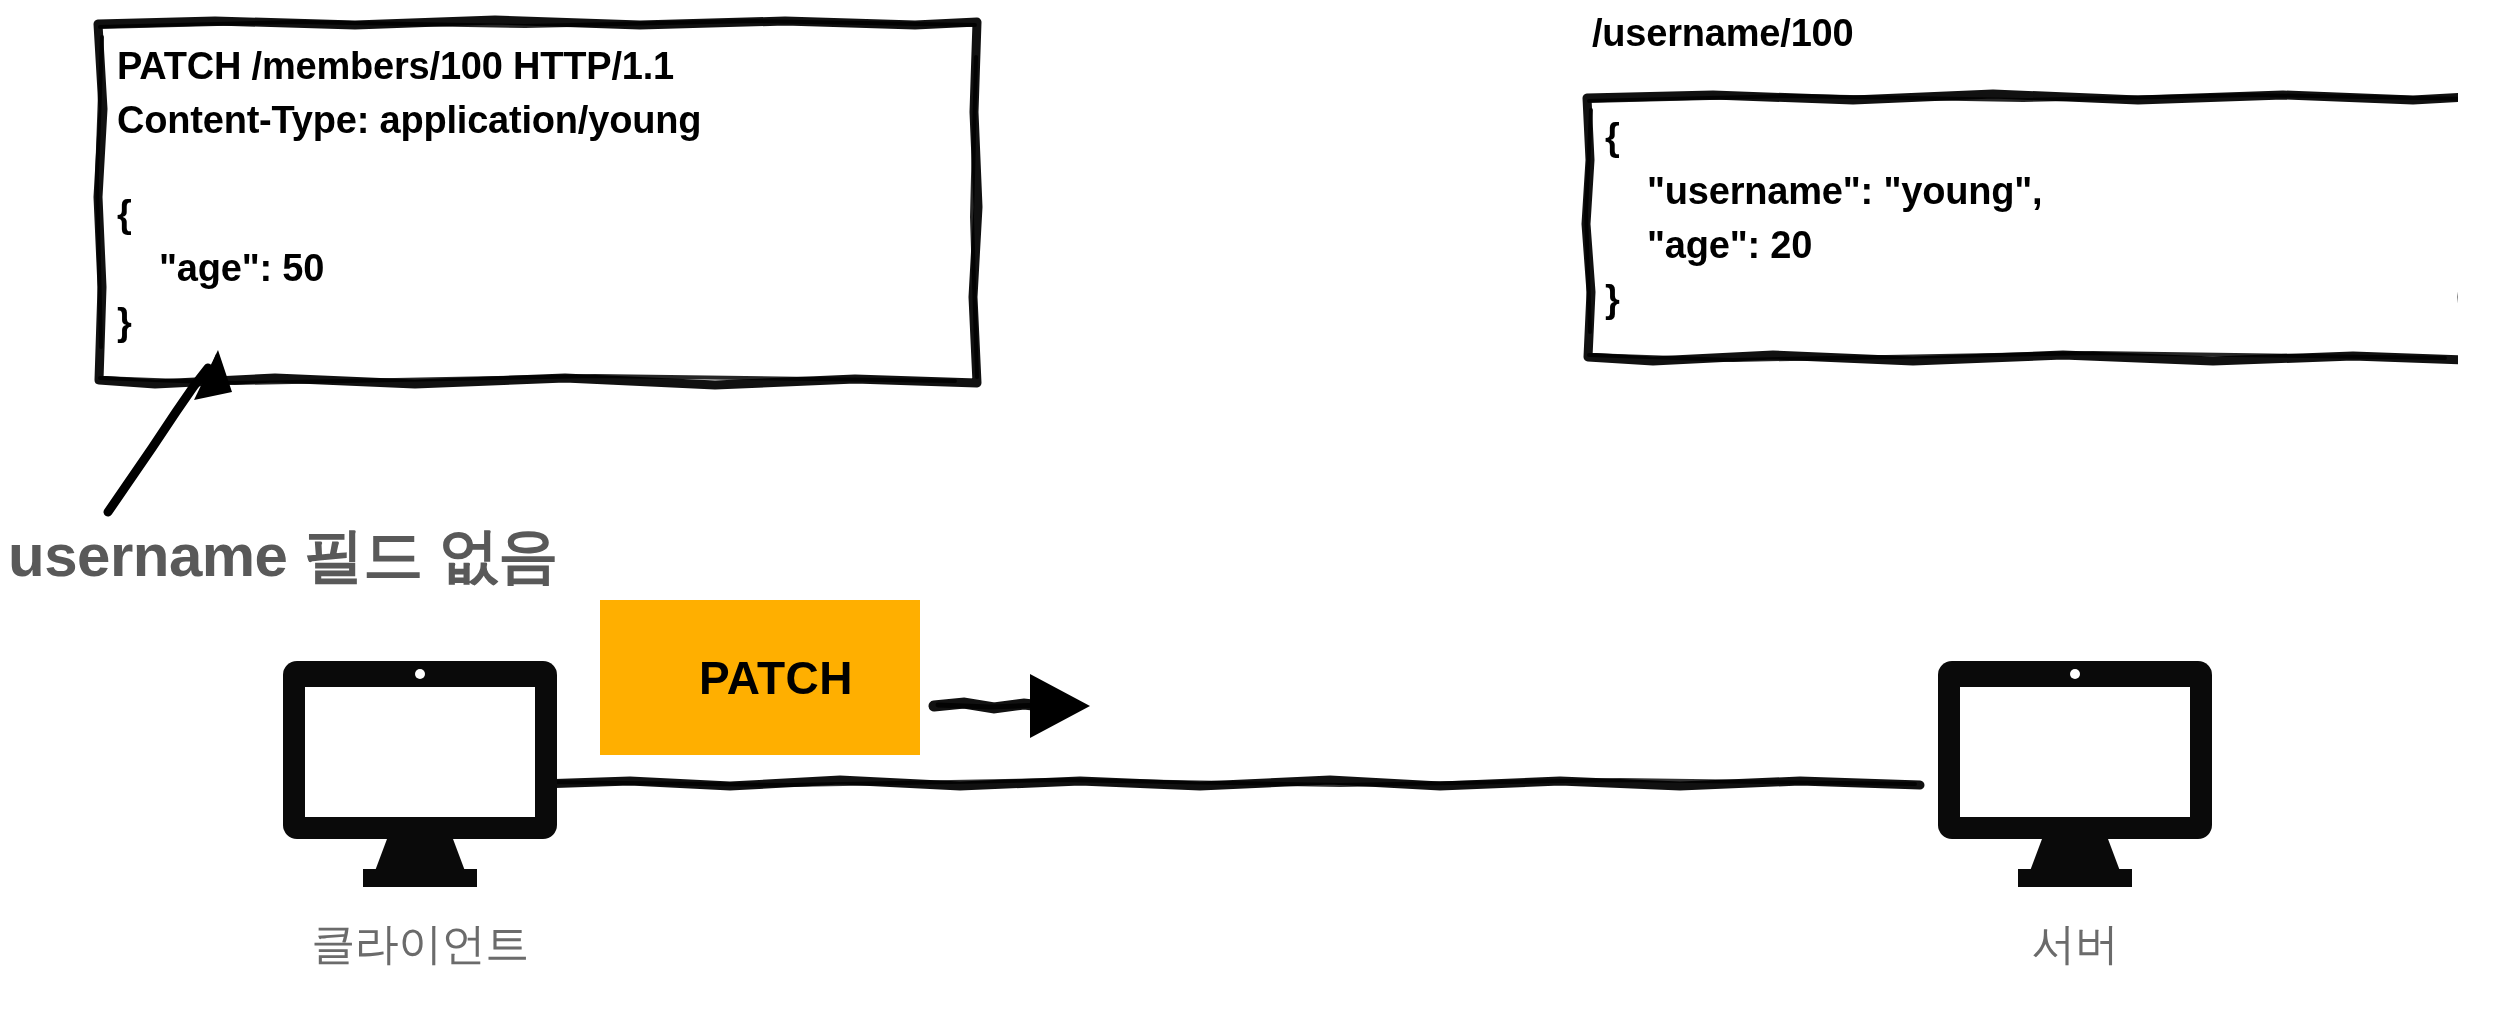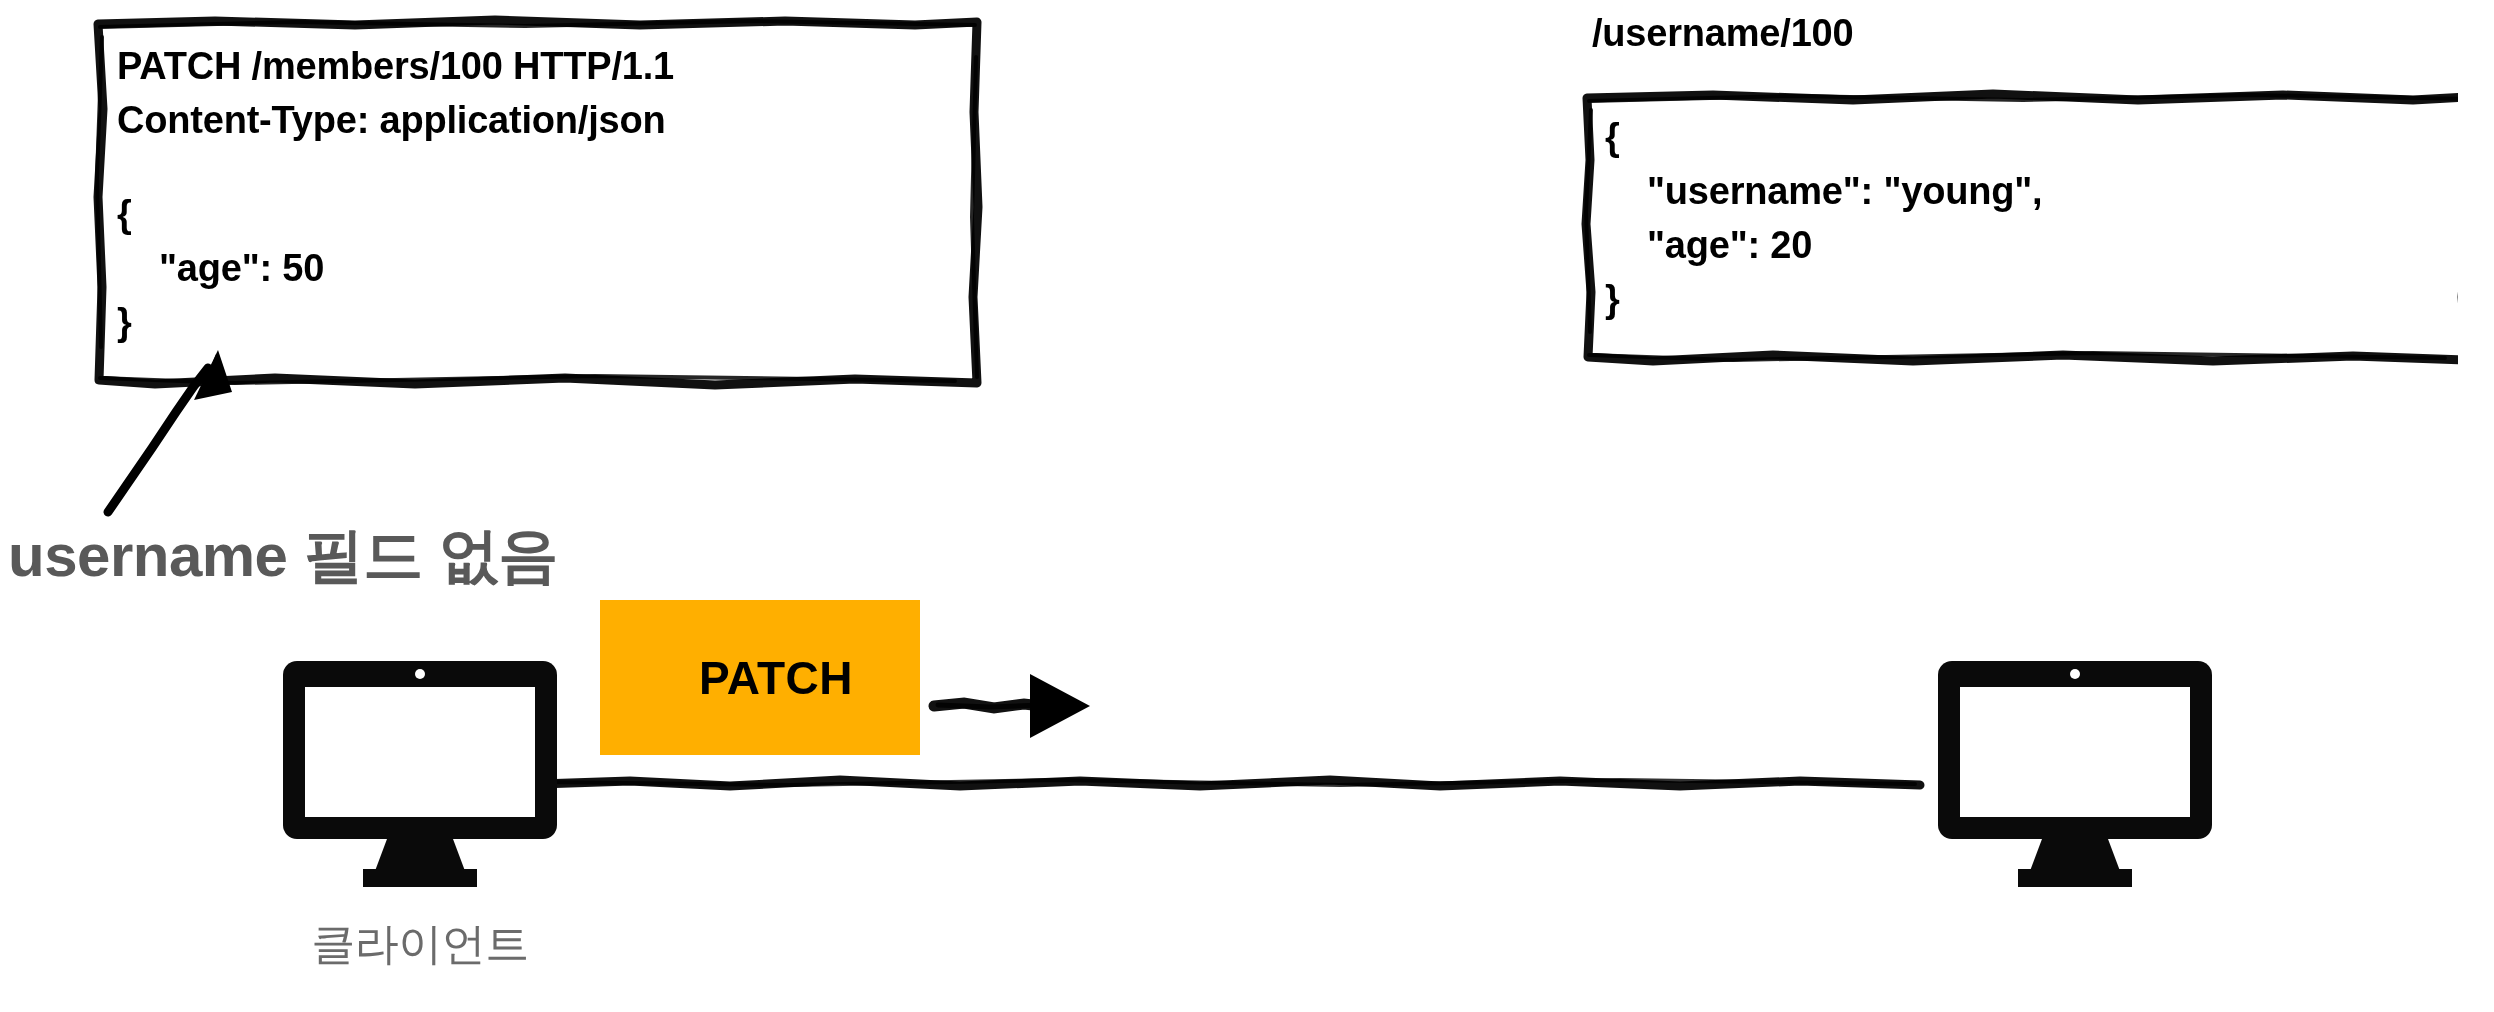--- a/index.html
+++ b/index.html
@@ -177,21 +177,21 @@
     <svg class="frame" viewBox="0 0 885 370" preserveAspectRatio="none">
       <path d="M3,7 L120,4 L260,8 L400,3 L545,8 L690,4 L820,8 L882,5
                L879,95 L883,190 L878,280 L882,366
                L760,362 L620,368 L470,361 L320,367 L180,361 L60,367 L4,363
                L7,270 L3,180 L8,92 Z" fill="none" stroke="#111111" stroke-width="9" stroke-linejoin="round"></path>
       <path d="M5,10 L200,5 L430,9 L660,4 L880,8 M881,40 L877,200 L882,360
                M860,364 L500,359 L140,366 L5,361 M6,330 L2,160 L7,20" fill="none" stroke="#000000" stroke-width="4" stroke-linecap="round" opacity="0.85"></path>
     </svg>
     <div class="content">
       <div class="code-line">PATCH /members/100 HTTP/1.1</div>
-      <div class="code-line">Content-Type: application/json</div>
+      <div class="code-line">Content-Type: application/young</div>
       <div class="code-line blank"></div>
       <div class="code-line">{</div>
       <div class="code-line indent">"age": 50</div>
       <div class="code-line">}</div>
     </div>
   </div>
 
   <svg id="annotation-arrow" viewBox="0 0 220 180">
     <path d="M18,172 L40,140 L62,108 L86,72 L104,46 L118,28" fill="none" stroke="#000000" stroke-width="9" stroke-linecap="round"></path>
     <path d="M20,170 L60,110 L100,52 L116,30" fill="none" stroke="#000000" stroke-width="4" stroke-linecap="round" opacity="0.7"></path>
@@ -249,15 +249,16 @@
   </div>
 
   <div class="node" id="server-node">
     <svg class="monitor-icon" viewBox="0 0 290 240">
       <rect x="8" y="6" width="274" height="178" rx="14" ry="14" fill="#0a0a0a"></rect>
       <rect x="30" y="32" width="230" height="130" fill="#ffffff"></rect>
       <circle cx="145" cy="19" r="5" fill="#ffffff"></circle>
       <path d="M112,184 L178,184 L190,216 L100,216 Z" fill="#0a0a0a"></path>
       <rect x="88" y="214" width="114" height="18" fill="#0a0a0a"></rect>
     </svg>
+    <div class="node-label">서버</div>
   </div>
 
 </div>
 
 </body></html>

